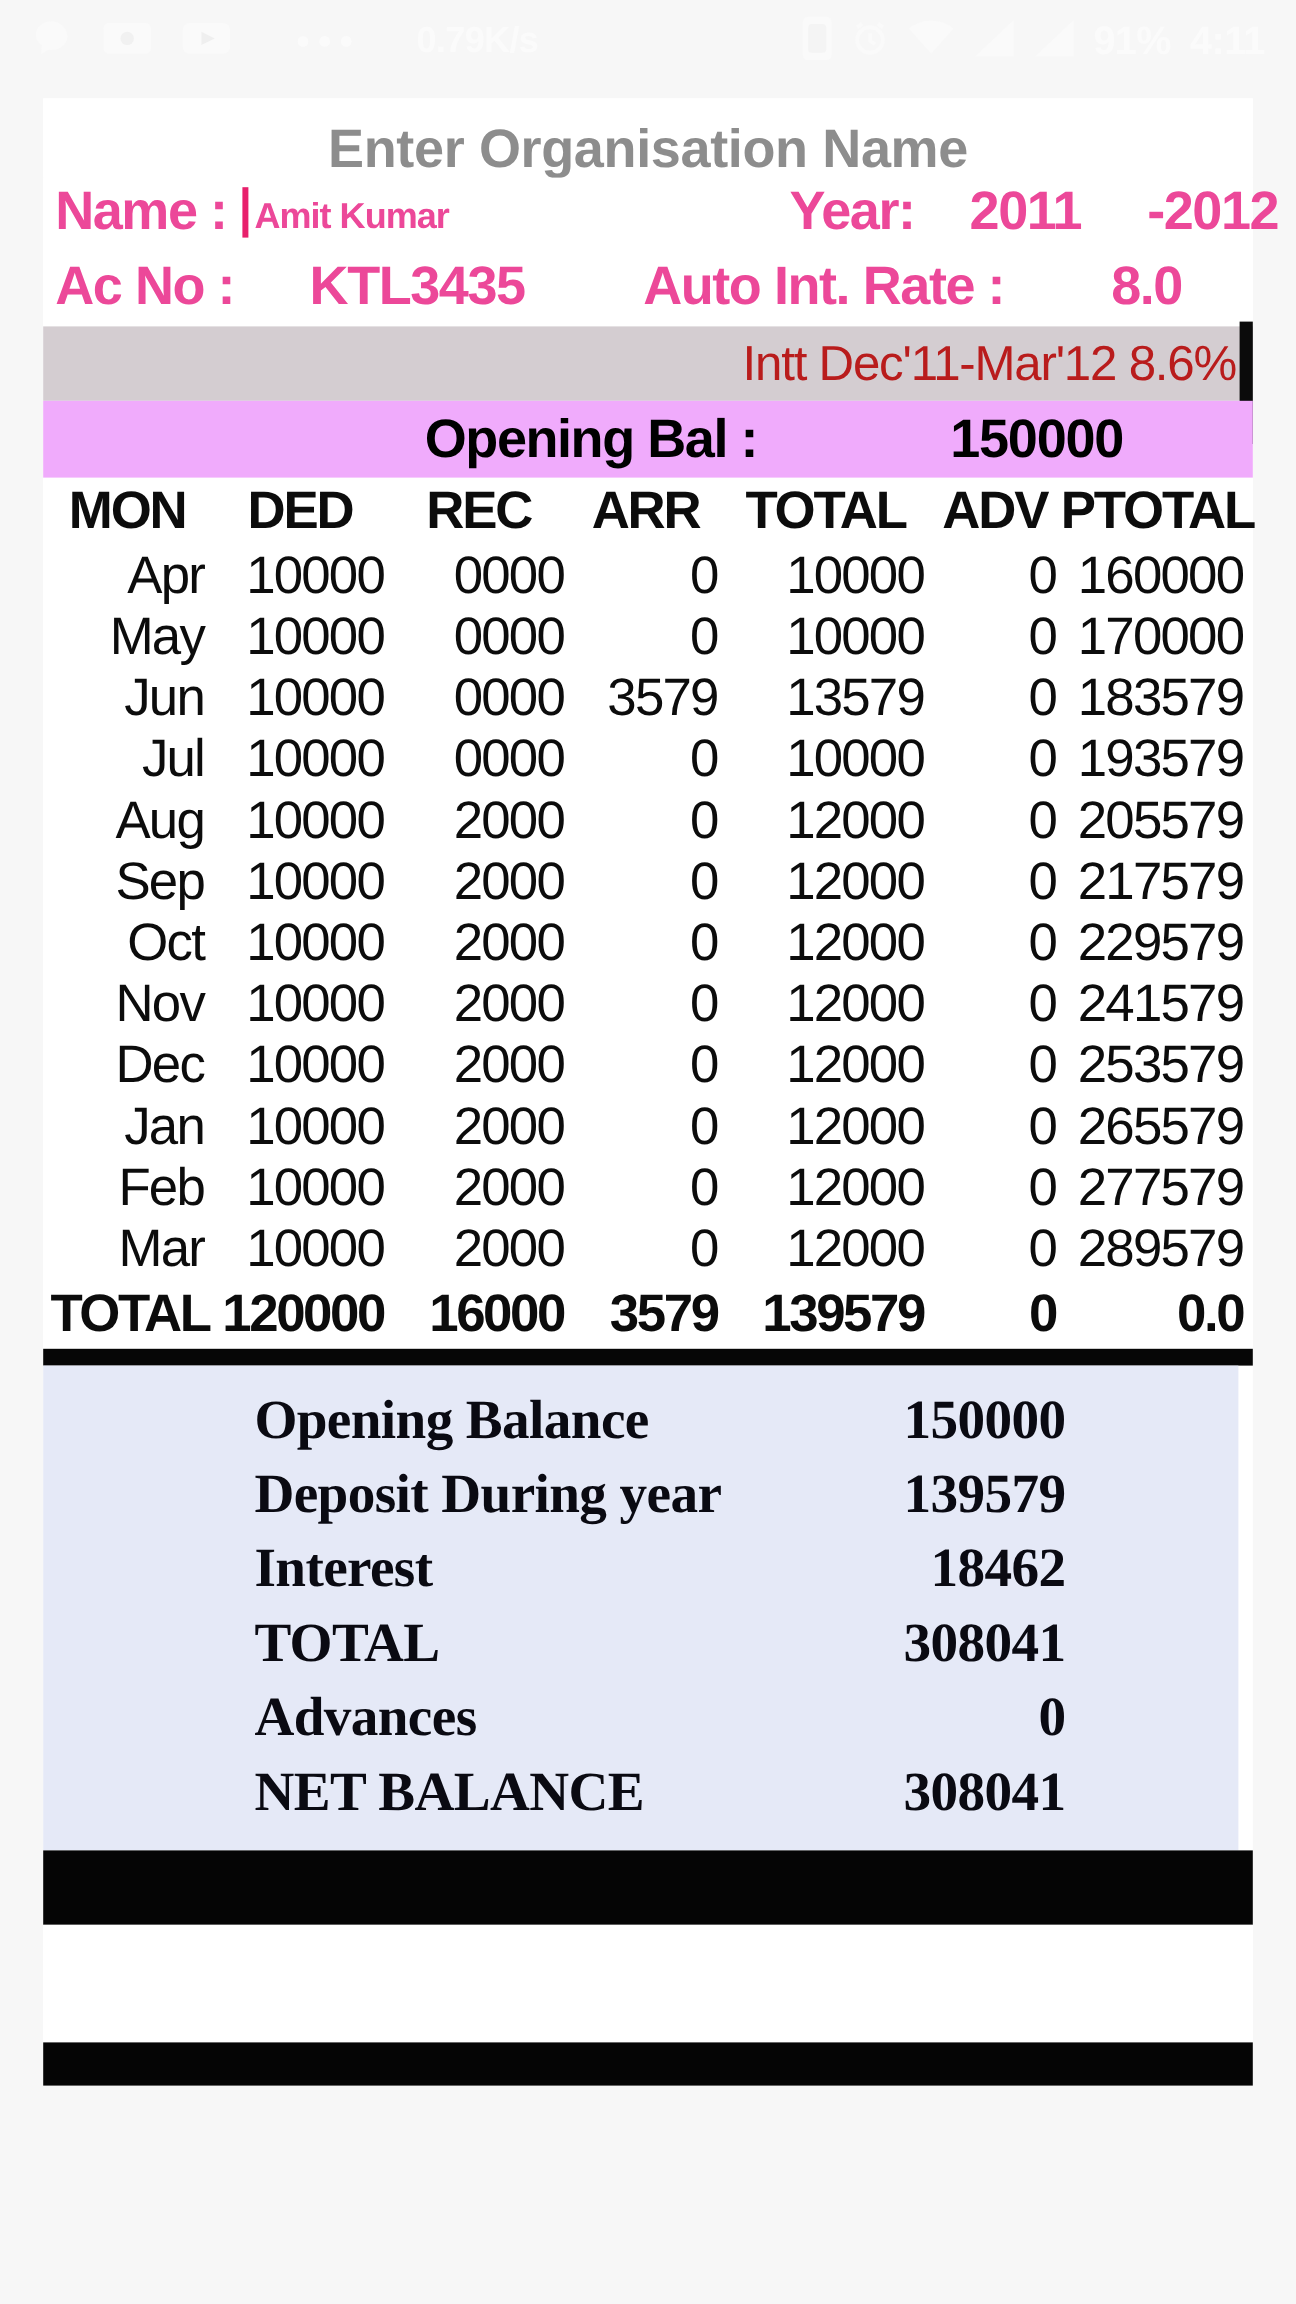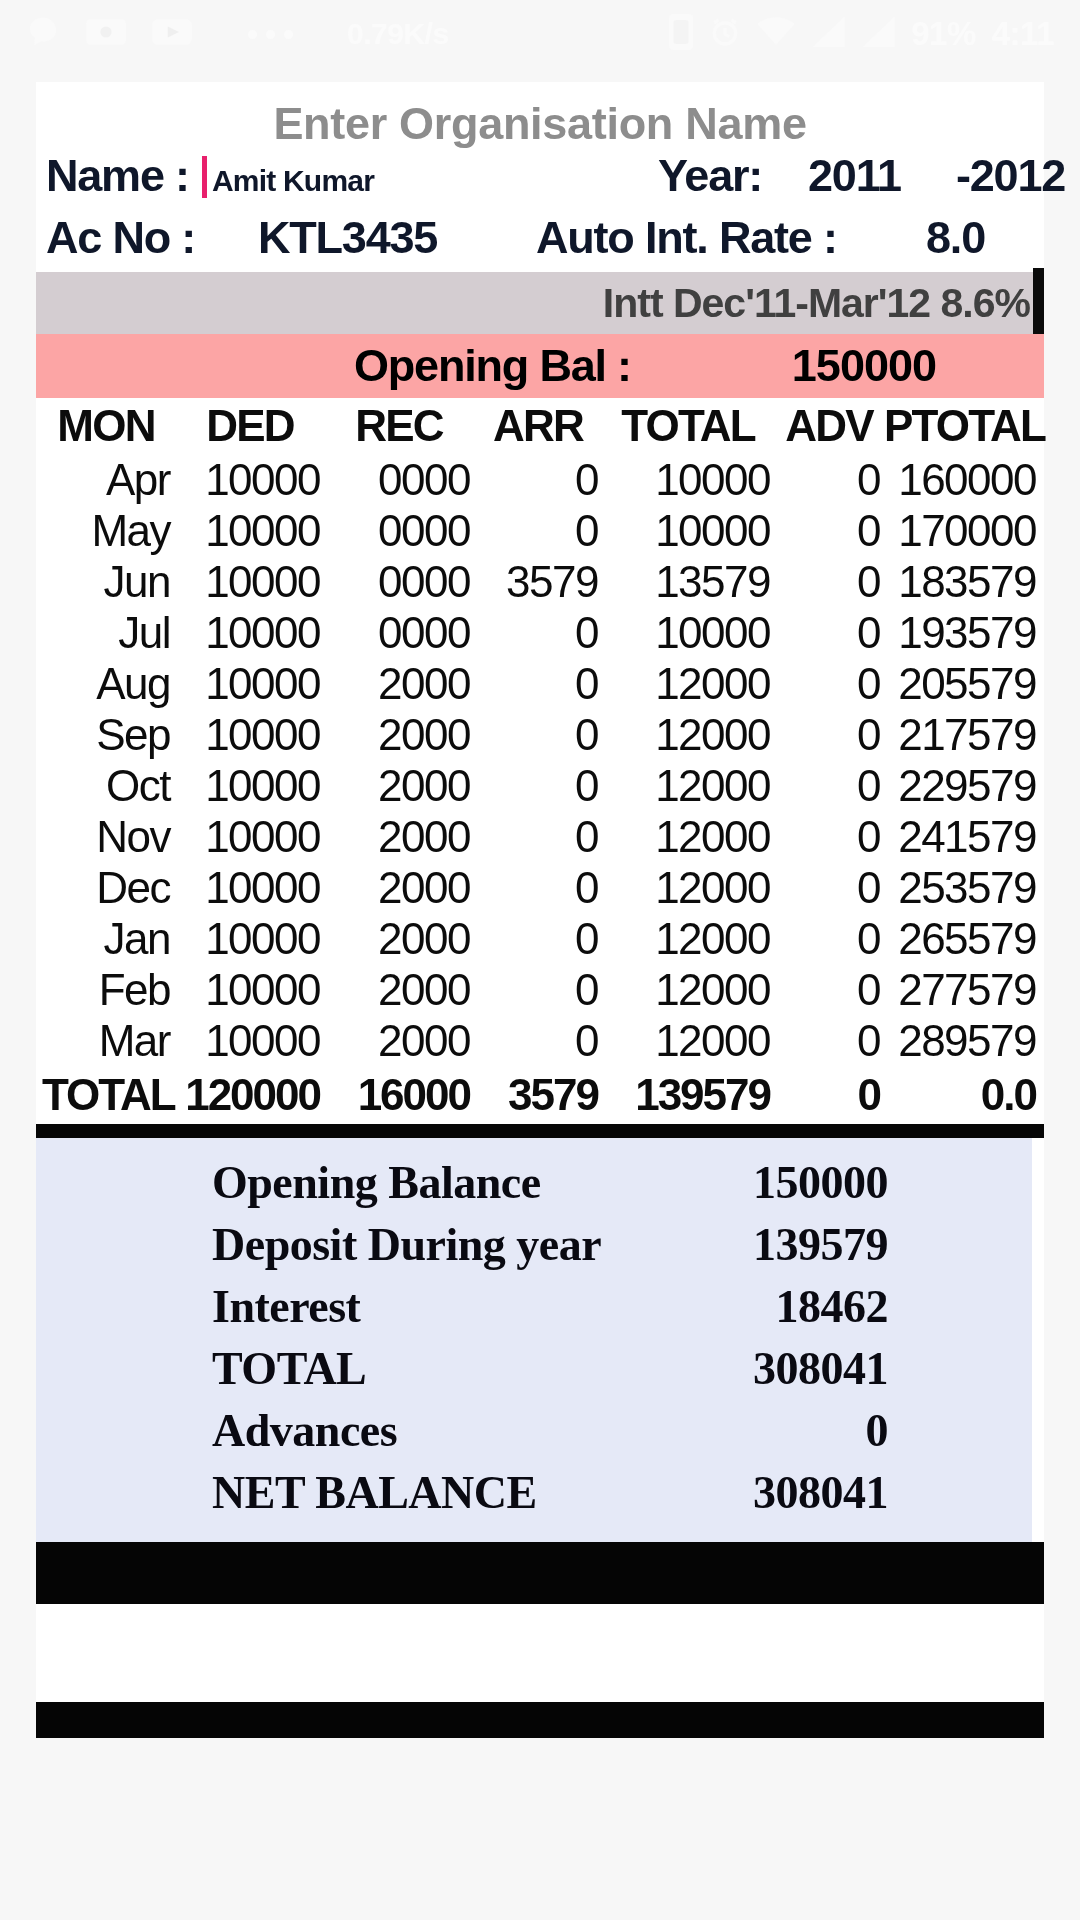--- a/index.html
+++ b/index.html
@@ -65,21 +65,21 @@
     padding: 16px 0 8px 0;
     height: 66px;
     background:#fff;
   }
 
   
   .inforow {
     position: relative;
     height: 62px;
     background: #fff;
-    color: #0f172a;
+    color: #ec4899;
   }
   .lbl-bold {
     position: absolute;
     font-weight: 700;
     font-size: 45px;
     letter-spacing: -1.2px;
     white-space: nowrap;
     font-family: "Liberation Sans", sans-serif;
   }
   .val-small {
@@ -101,41 +101,41 @@
   
   .bannerrow {
     position: relative;
     height: 62px;
     background: #d4cdd1;
     display: flex;
     align-items: center;
     justify-content: flex-end;
   }
   .banner-text {
-    color: #404040;
+    color: #b91c1c;
     font-size: 41px;
-    font-weight: 700;
+    font-weight: 400;
     letter-spacing: -1px;
     padding-right: 14px;
     white-space: nowrap;
   }
   .scrollthumb {
     position: absolute;
     right: 0;
     top: -4px;
     width: 11px;
     height: 102px;
     background: #0b0b0b;
   }
 
   
   .openrow {
     position: relative;
     height: 64px;
-    background: #fca5a5;
+    background: #f0abfc;
   }
   .open-lbl {
     position: absolute;
     left: 318px;
     top: 6px;
     font-size: 45px;
     font-weight: 700;
     letter-spacing: -1.2px;
     white-space: nowrap;
   }

